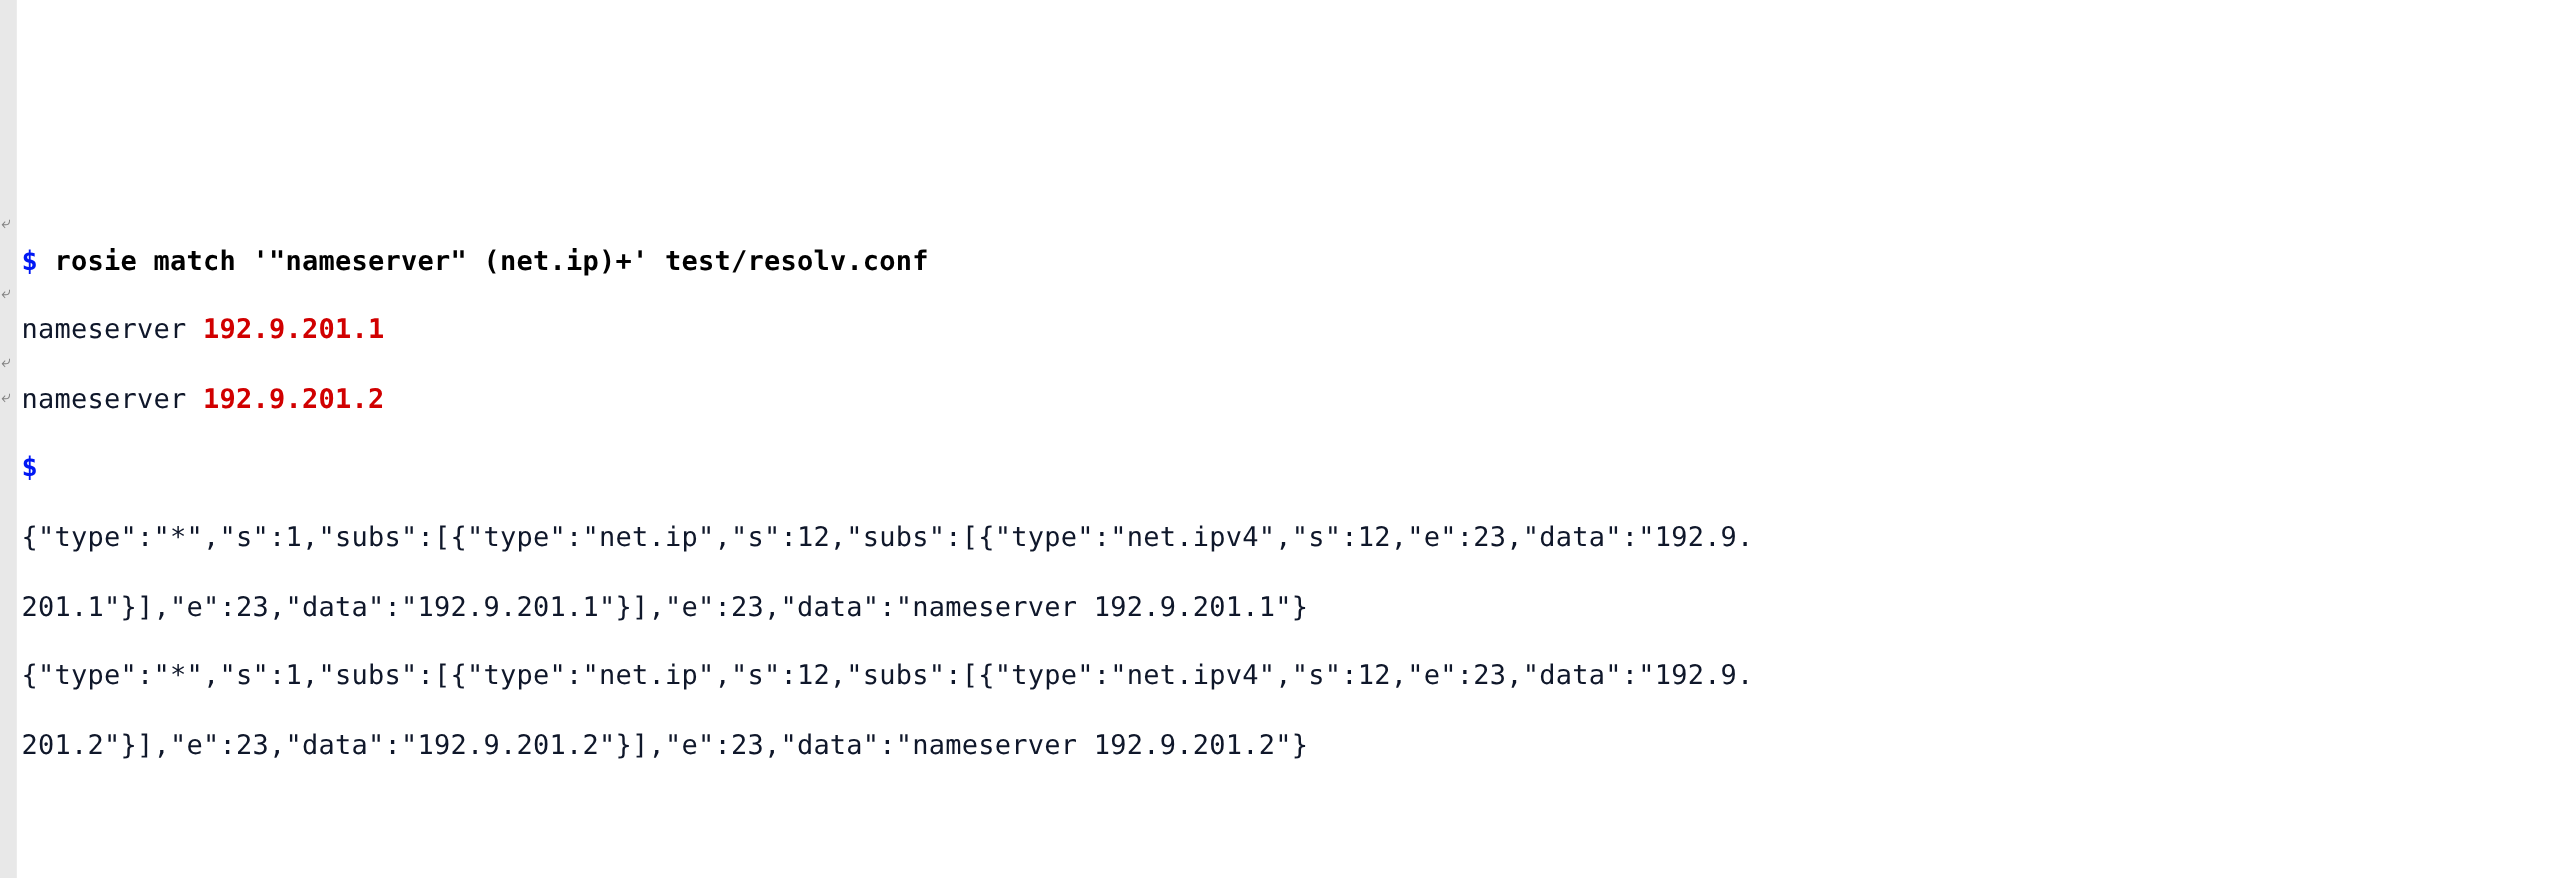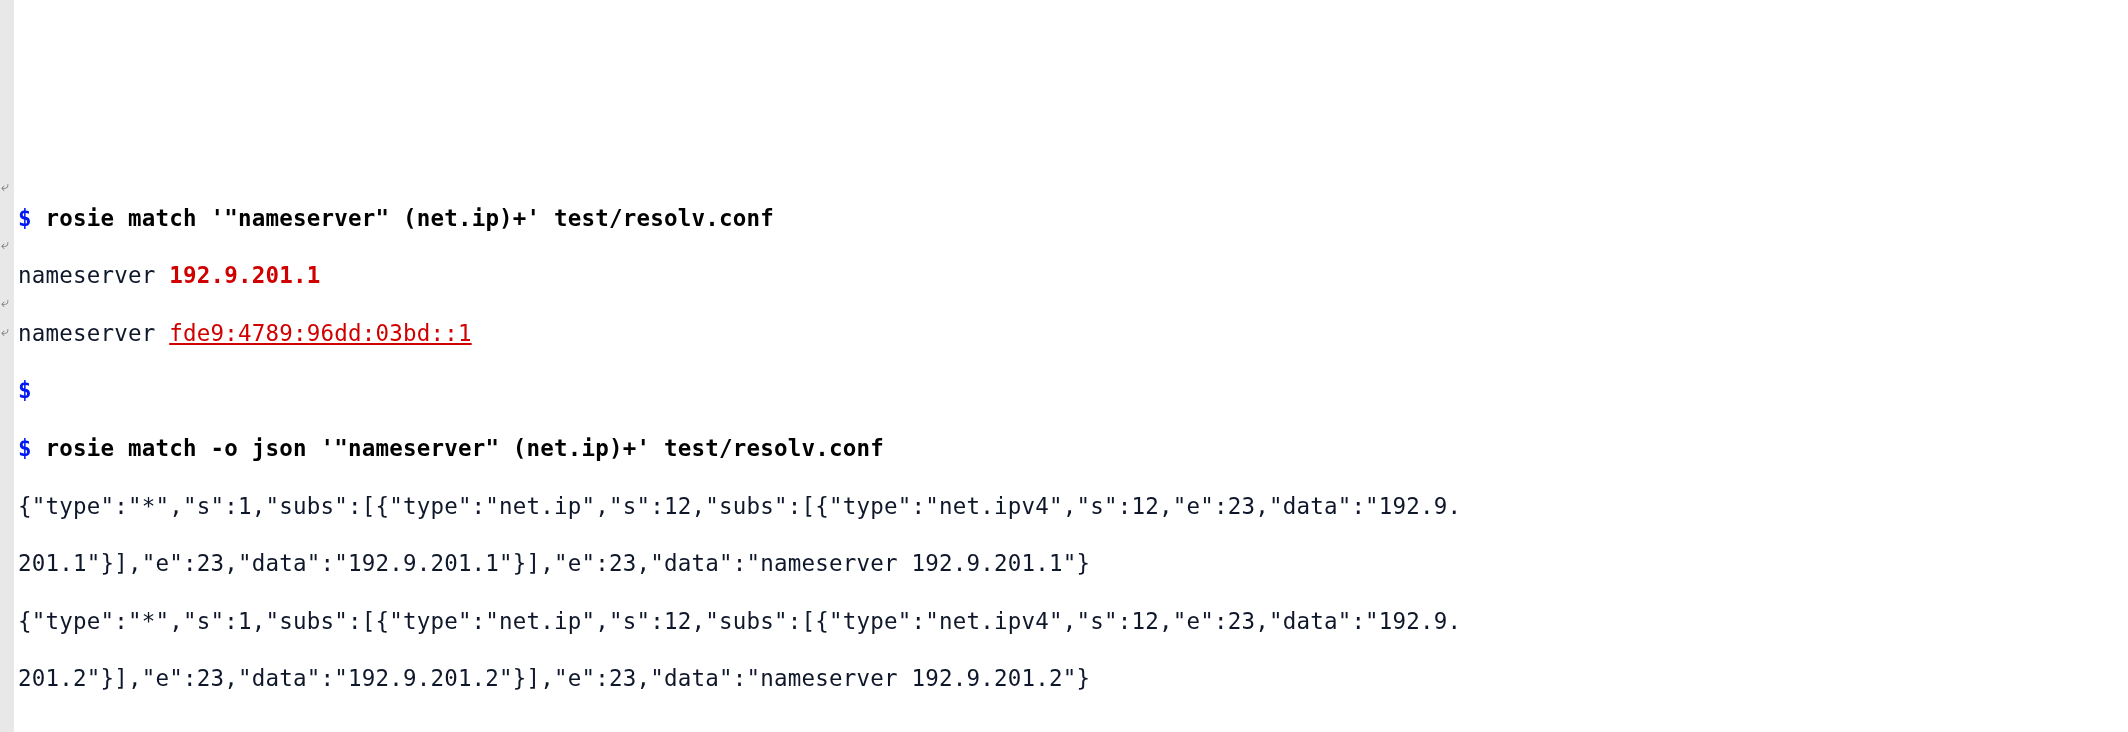--- a/index.html
+++ b/index.html
@@ -48,23 +48,22 @@
 <div class="gutter">
   <span class="gutter-mark" style="top:179px">⤶</span>
   <span class="gutter-mark" style="top:237px">⤶</span>
   <span class="gutter-mark" style="top:295px">⤶</span>
   <span class="gutter-mark" style="top:324px">⤶</span>
 </div>
 
 <div class="term">
 <span class="line"><span class="prompt">$</span><span class="cmd"> </span><span class="cmd">rosie match '"nameserver" (net.ip)+' test/resolv.conf</span></span>
 <span class="line"><span class="plain">nameserver </span><span class="ip-red">192.9.201.1</span></span>
-<span class="line"><span class="plain">nameserver </span><span class="ip-red-ul">fde9:4789:96dd:03bd::1</span></span>
+<span class="line"><span class="plain">nameserver </span><span class="ip-red">192.9.201.2</span></span>
 <span class="line"><span class="prompt">$</span></span>
-<span class="line"><span class="prompt">$</span><span class="cmd"> </span><span class="cmd">rosie match -o json '"nameserver" (net.ip)+' test/resolv.conf</span></span>
 <span class="line plain">{"type":"*","s":1,"subs":[{"type":"net.ip","s":12,"subs":[{"type":"net.ipv4","s":12,"e":23,"data":"192.9.</span>
 <span class="line plain">201.1"}],"e":23,"data":"192.9.201.1"}],"e":23,"data":"nameserver 192.9.201.1"}</span>
 <span class="line plain">{"type":"*","s":1,"subs":[{"type":"net.ip","s":12,"subs":[{"type":"net.ipv4","s":12,"e":23,"data":"192.9.</span>
 <span class="line plain">201.2"}],"e":23,"data":"192.9.201.2"}],"e":23,"data":"nameserver 192.9.201.2"}</span>
 
 
 
 
 
 

